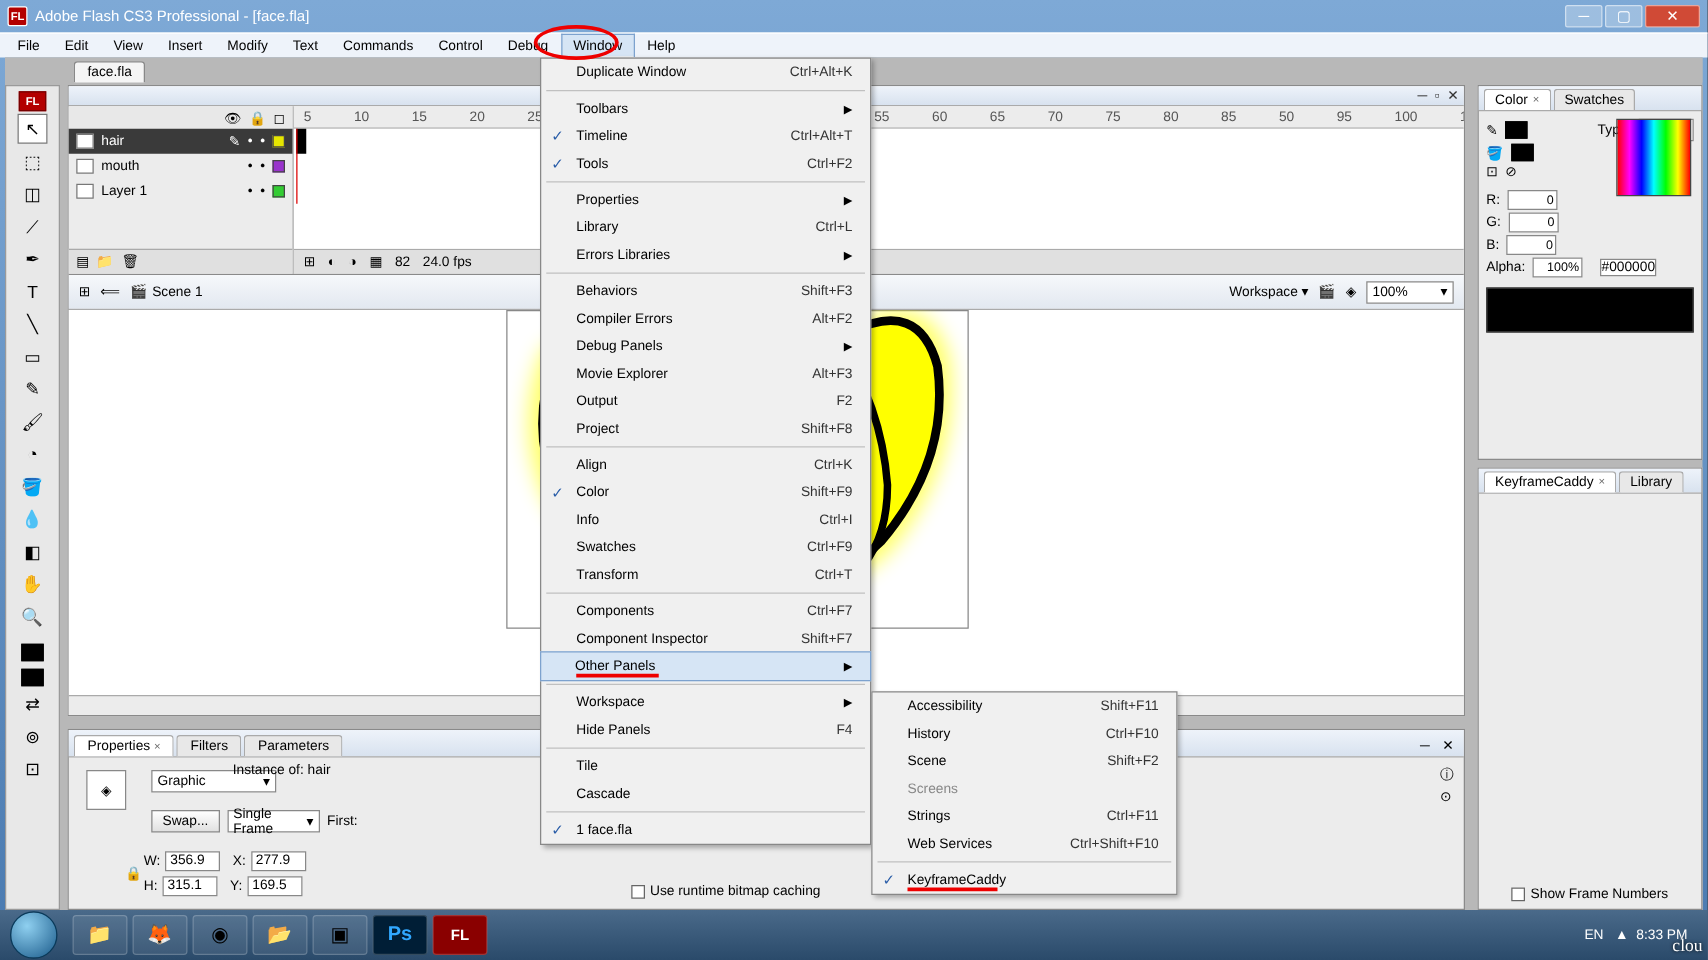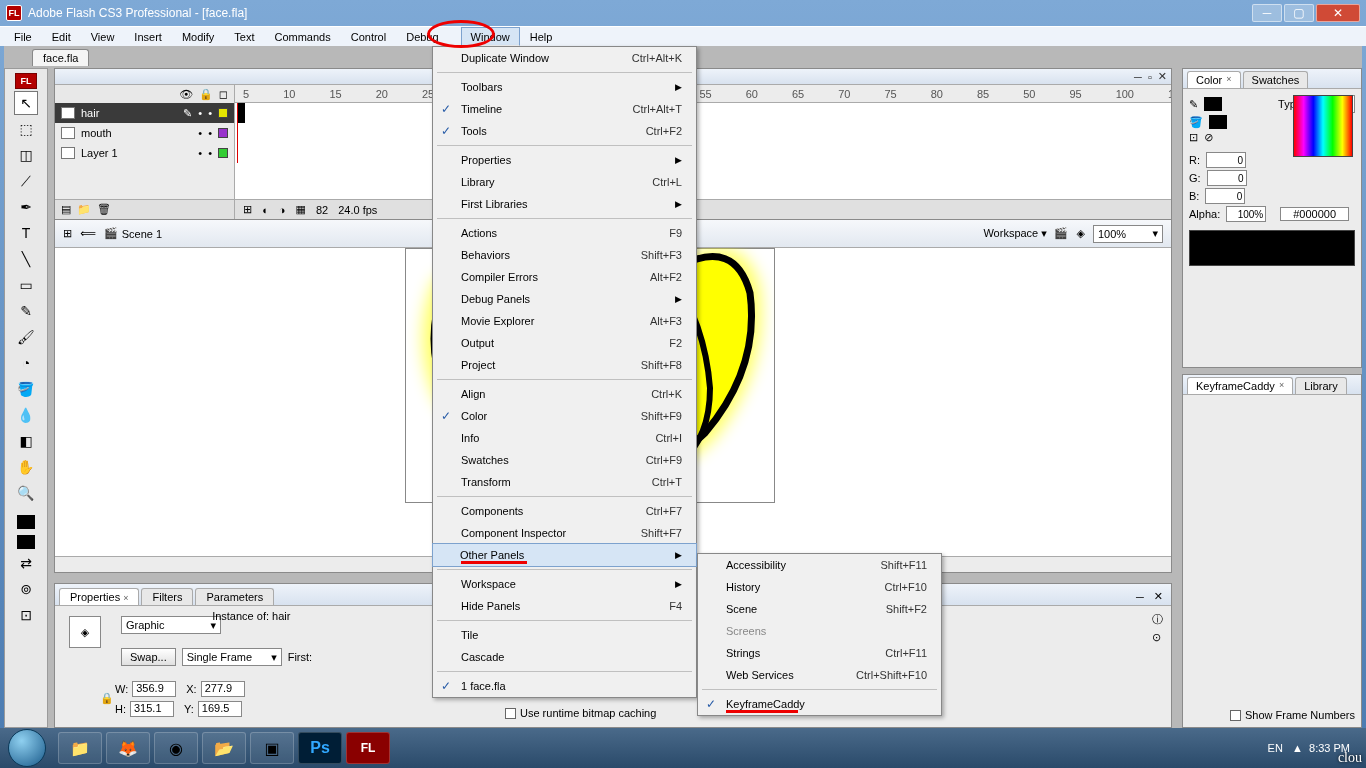--- a/index.html
+++ b/index.html
@@ -10,28 +10,28 @@
 .titlebar { height: 26px; display: flex; align-items: center; padding: 0 6px; color: #fff; }
 .titlebar .app-icon { width: 16px; height: 16px; background: #b30000; border: 1px solid #fff; border-radius: 2px; margin-right: 6px; display: flex; align-items: center; justify-content: center; font-weight: bold; font-size: 9px; }
 .titlebar .title { font-size: 12px; flex: 1; }
 .winbtns { display: flex; gap: 2px; }
 .winbtn { width: 30px; height: 18px; background: rgba(255,255,255,.25); border: 1px solid rgba(255,255,255,.5); border-radius: 2px; display: flex; align-items: center; justify-content: center; color: #fff; font-size: 12px; }
 .winbtn.close { background: #d04a36; width: 44px; }
 
 
 .menubar { height: 20px; background: #eef3fa; display: flex; align-items: stretch; padding: 0 4px; border-top: 1px solid #fff; }
 .menubar .mitem { padding: 2px 9px; color: #000; display: flex; align-items: center; border: 1px solid transparent; }
-.menubar .mitem.open { background: #d6e5f5; border: 1px solid #7da2ce; border-bottom-color: #f0f0f0; margin-left: 12px; }
+.menubar .mitem.open { background: #d6e5f5; border: 1px solid #7da2ce; border-bottom-color: #f0f0f0; }
 .red-circle { position: absolute; left: 427px; top: 20px; width: 68px; height: 28px; border: 3px solid #e00; border-radius: 50%; z-index: 50; pointer-events: none; }
 
 
 .appbody { position: absolute; top: 46px; left: 4px; right: 4px; bottom: 40px; background: #b8b8b8; }
 
 
-.doctab-row { height: 20px; background: #b8b8b8; display: flex; align-items: flex-end; padding-left: 28px; }
+.doctab-row { height: 20px; background: #b8b8b8; display: flex; align-items: flex-end; padding-left: 55px; }
 .doctab { background: #f5f5f5; border: 1px solid #888; border-bottom: none; padding: 2px 10px; font-size: 11px; border-radius: 3px 3px 0 0; }
 
 
 .toolcol { position: absolute; left: 0; top: 22px; bottom: 0; width: 44px; background: #e8e8e8; border: 1px solid #9a9a9a; display: flex; flex-direction: column; align-items: center; padding-top: 4px; gap: 2px; }
 .toolbtn { width: 24px; height: 24px; display: flex; align-items: center; justify-content: center; font-size: 14px; border: 1px solid transparent; }
 .toolbtn.sel { background: #fff; border: 1px solid #777; }
 .colorswatch { width: 18px; height: 14px; border: 1px solid #000; }
 
 
 .docwin { position: absolute; left: 50px; top: 22px; right: 190px; bottom: 155px; background: #fff; border: 1px solid #8a8a8a; display: flex; flex-direction: column; }
@@ -302,21 +302,21 @@
       <div class="propbody">
         <div class="instbox">◈</div>
         <div>
           <div class="combo" style="width:100px">
               <span>Graphic</span>
               <span style="margin-left:auto">▾</span>
             </div>
           <div style="height:14px"></div>
           <div style="display:flex;gap:6px">
             <div class="btn">Swap...</div>
-            <div class="combo" style="width:100px">
+            <div class="combo" style="width:74px">
                 <span>Single Frame</span>
                 <span style="margin-left:auto">▾</span>
               </div>
             <span class="propfield">
                 <span>First:</span>
               </span>
           </div>
         </div>
         <div style="margin-left:-120px;margin-top:-6px">
           <span>Instance of:</span>
@@ -391,36 +391,36 @@
               <span>G:</span>
               <span class="smallinp">0</span>
             </div>
           <div class="crow">
               <span>B:</span>
               <span class="smallinp">0</span>
             </div>
           <div class="crow">
               <span>Alpha:</span>
               <span class="smallinp">100%</span>
-            <span style="margin-left:8px;border:1px solid #888;background:#fff;padding:0 12px">#000000</span>
+            <span style="margin-left:8px;border:1px solid #888;background:#fff;padding:0 0">#000000</span>
           </div>
           <div class="blackbar"></div>
         </div>
         <div class="hue"></div>
       </div>
 
       <div class="panel kfpanel" style="flex:1;display:flex;flex-direction:column">
         <div class="phdr">
           <div class="ptab">
               <span>KeyframeCaddy</span>
               <span class="x">×</span>
             </div>
           <div class="ptab bg">Library</div>
         </div>
-        <div style="margin-top:auto;padding:6px;display:flex;justify-content:flex-end">
+        <div style="margin-top:auto;padding:6px;display:flex;justify-content:center">
           <div class="cb">
             <span class="box"></span>
               <span>Show Frame Numbers</span>
           </div>
         </div>
       </div>
     </div>
   </div>
 
   <div class="ddmenu" id="winmenu" style="left:432px;top:46px;width:265px">
@@ -446,28 +446,24 @@
       <div class="ddsep"></div>
       <div class="dditem">
         <span>Properties</span>
         <span class="arr">▶</span>
       </div>
       <div class="dditem">
         <span>Library</span>
         <span class="sc">Ctrl+L</span>
       </div>
       <div class="dditem">
-        <span>First Libraries</span>
+        <span>Errors Libraries</span>
         <span class="arr">▶</span>
       </div>
       <div class="ddsep"></div>
-      <div class="dditem">
-        <span>Actions</span>
-        <span class="sc">F9</span>
-      </div>
       <div class="dditem">
         <span>Behaviors</span>
         <span class="sc">Shift+F3</span>
       </div>
       <div class="dditem">
         <span>Compiler Errors</span>
         <span class="sc">Alt+F2</span>
       </div>
       <div class="dditem">
         <span>Debug Panels</span>

